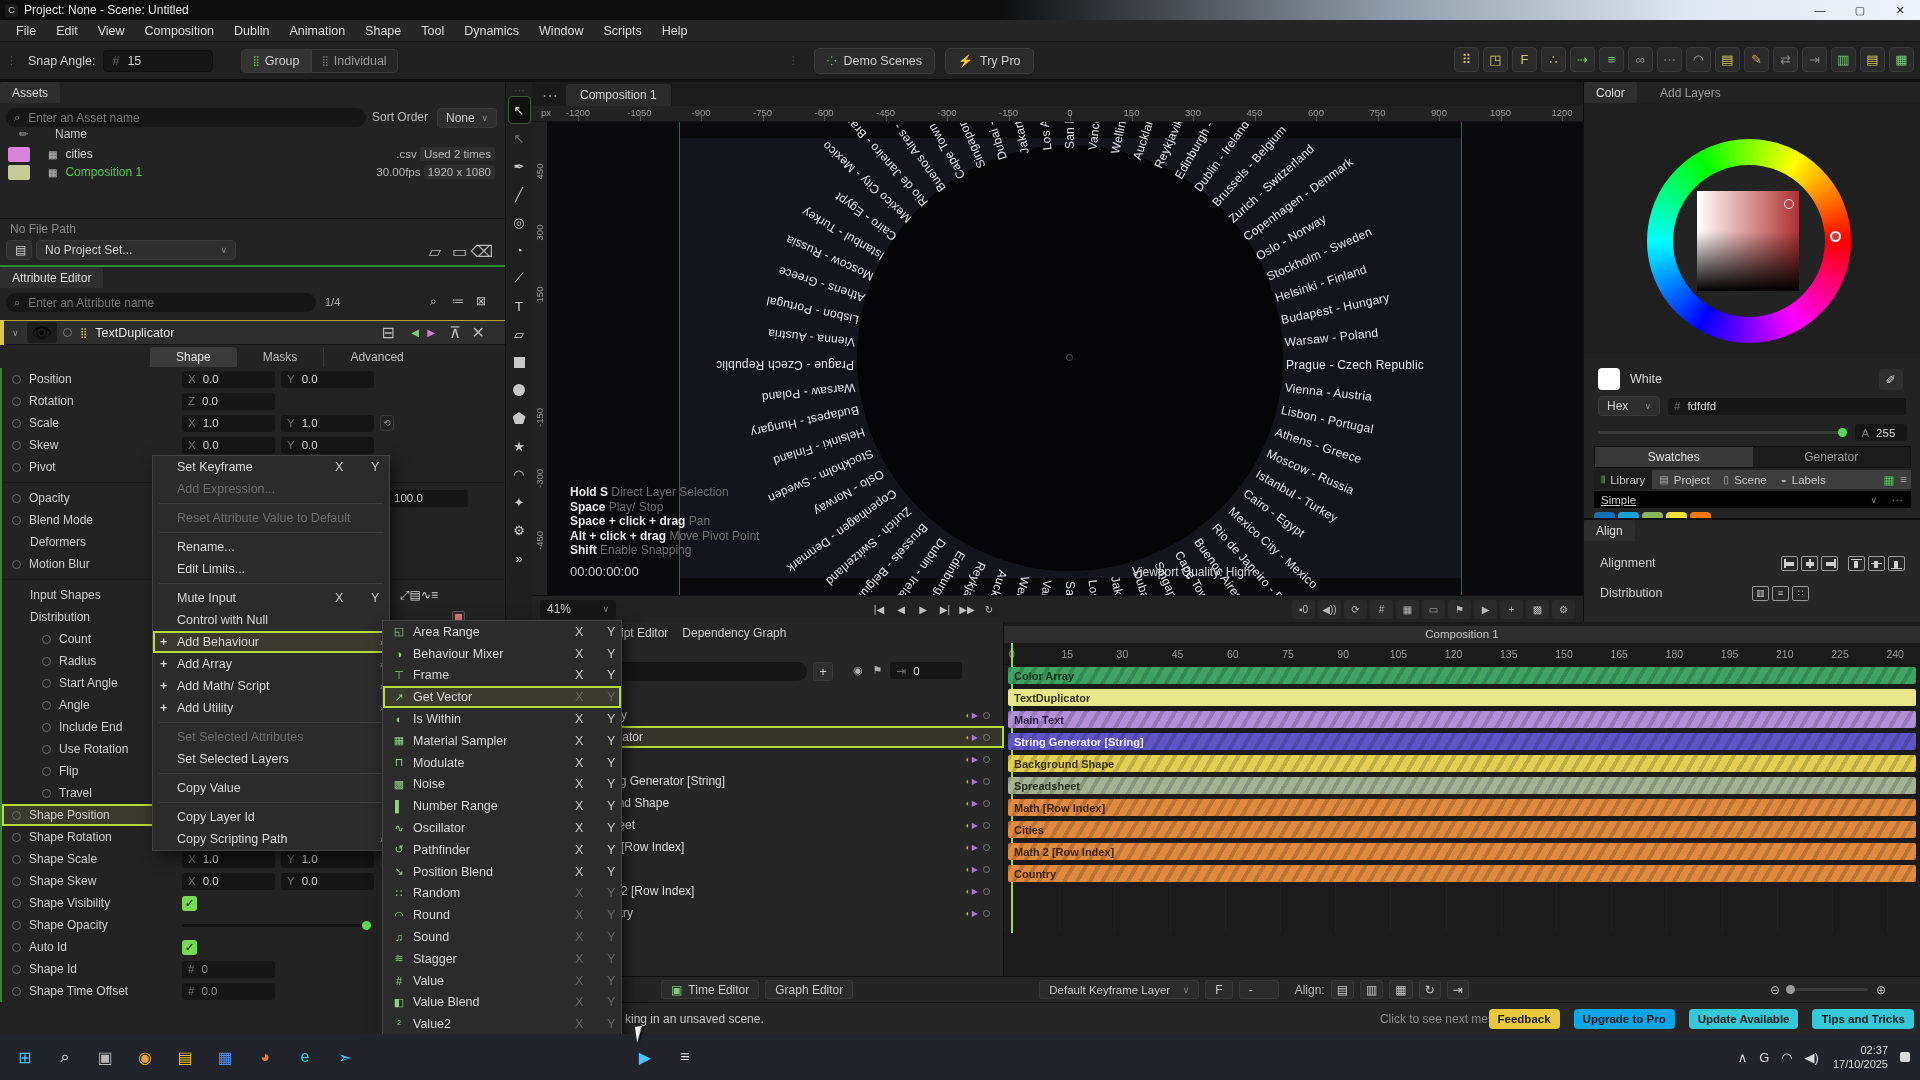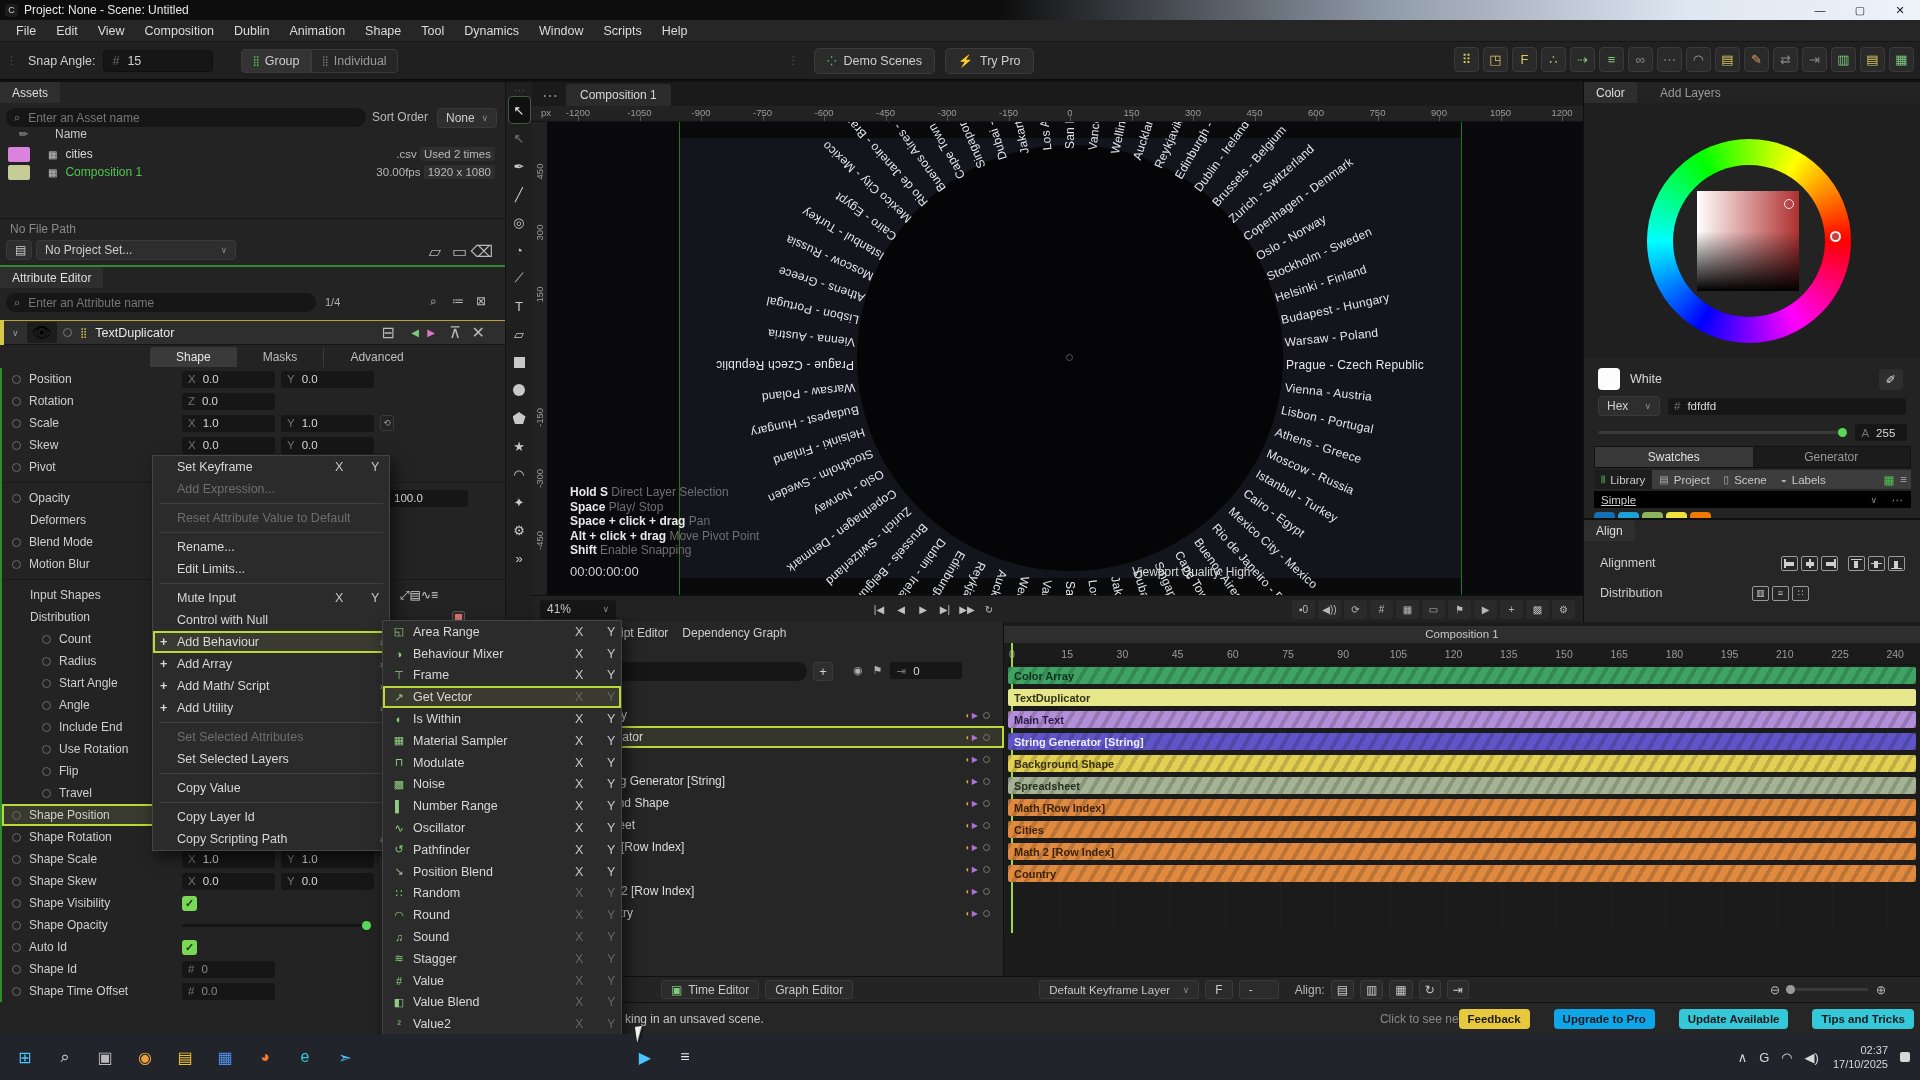--- a/index.html
+++ b/index.html
@@ -186,21 +186,21 @@
     display:flex;align-items:center;padding-left:6px;font-weight:bold;}
   .bar.striped{background-image:repeating-linear-gradient(120deg,rgba(0,0,0,0.16) 0 4px,transparent 4px 11px);}
   #playhead{position:absolute;left:7px;top:21px;width:2px;height:290px;background:#9ad94a;}
   
   #tl-footer{left:513px;top:976px;width:1407px;height:26px;background:#242424;border-top:1px solid #101010;
     display:flex;align-items:center;font-size:12px;color:#c8c8c8;}
   .fbox{height:19px;border:1px solid #3a3a3a;background:#2b2b2b;border-radius:3px;display:flex;
     align-items:center;padding:0 9px;margin-right:6px;}
   #statusbar{left:513px;top:1002px;width:1407px;height:32px;background:#262626;border-top:1px solid #121212;
     display:flex;align-items:center;font-size:12px;color:#b8b8b8;}
-  .sbtn{height:20px;border-radius:4px;display:flex;align-items:center;padding:0 9px;margin-left:24px;
+  .sbtn{height:20px;border-radius:4px;display:flex;align-items:center;padding:0 9px;margin-left:14px;
     color:#1a1a1a;font-size:11.5px;font-weight:bold;}
   
   .menu{position:absolute;background:#2b2b2b;border:1px solid #454545;box-shadow:4px 6px 14px rgba(0,0,0,.6);
     z-index:50;font-size:12.5px;color:#d8d8d8;}
   #menu1{left:152px;top:455px;width:238px;}
   #menu2{left:382px;top:620px;width:240px;z-index:51;}
   .mi{position:relative;height:22px;display:flex;align-items:center;padding-left:24px;}
   #menu2 .mi{height:21.8px;padding-left:30px;}
   .mi.dim{color:#6e6e6e;}
   .mi .plus{position:absolute;left:7px;color:#d8d8d8;font-weight:bold;}
@@ -432,26 +432,26 @@
         <div class="kf"></div>
         <div>Opacity</div>
         <div class="afields">
           <div class="sldr" style="width: 200px;"></div>
           <div class="fld" style="width: 80px; margin-left: 6px;">
             <span class="v">100.0</span>
           </div>
         </div>
       </div>
       <div class="arow">
+        <div class="kf"></div>
+        <div>Blend Mode</div>
+        <div class="afields"></div>
+      </div>
+      <div class="arow">
         <div style="margin-left: 28px;">Deformers</div>
-        <div class="afields"></div>
-      </div>
-      <div class="arow">
-        <div class="kf"></div>
-        <div>Blend Mode</div>
         <div class="afields"></div>
       </div>
       <div class="arow">
         <div class="kf"></div>
         <div>Motion Blur</div>
         <div class="afields"></div>
       </div>
       <div class="asep"></div>
       <div class="arow">
         <div style="margin-left: 28px;">Input Shapes</div>

